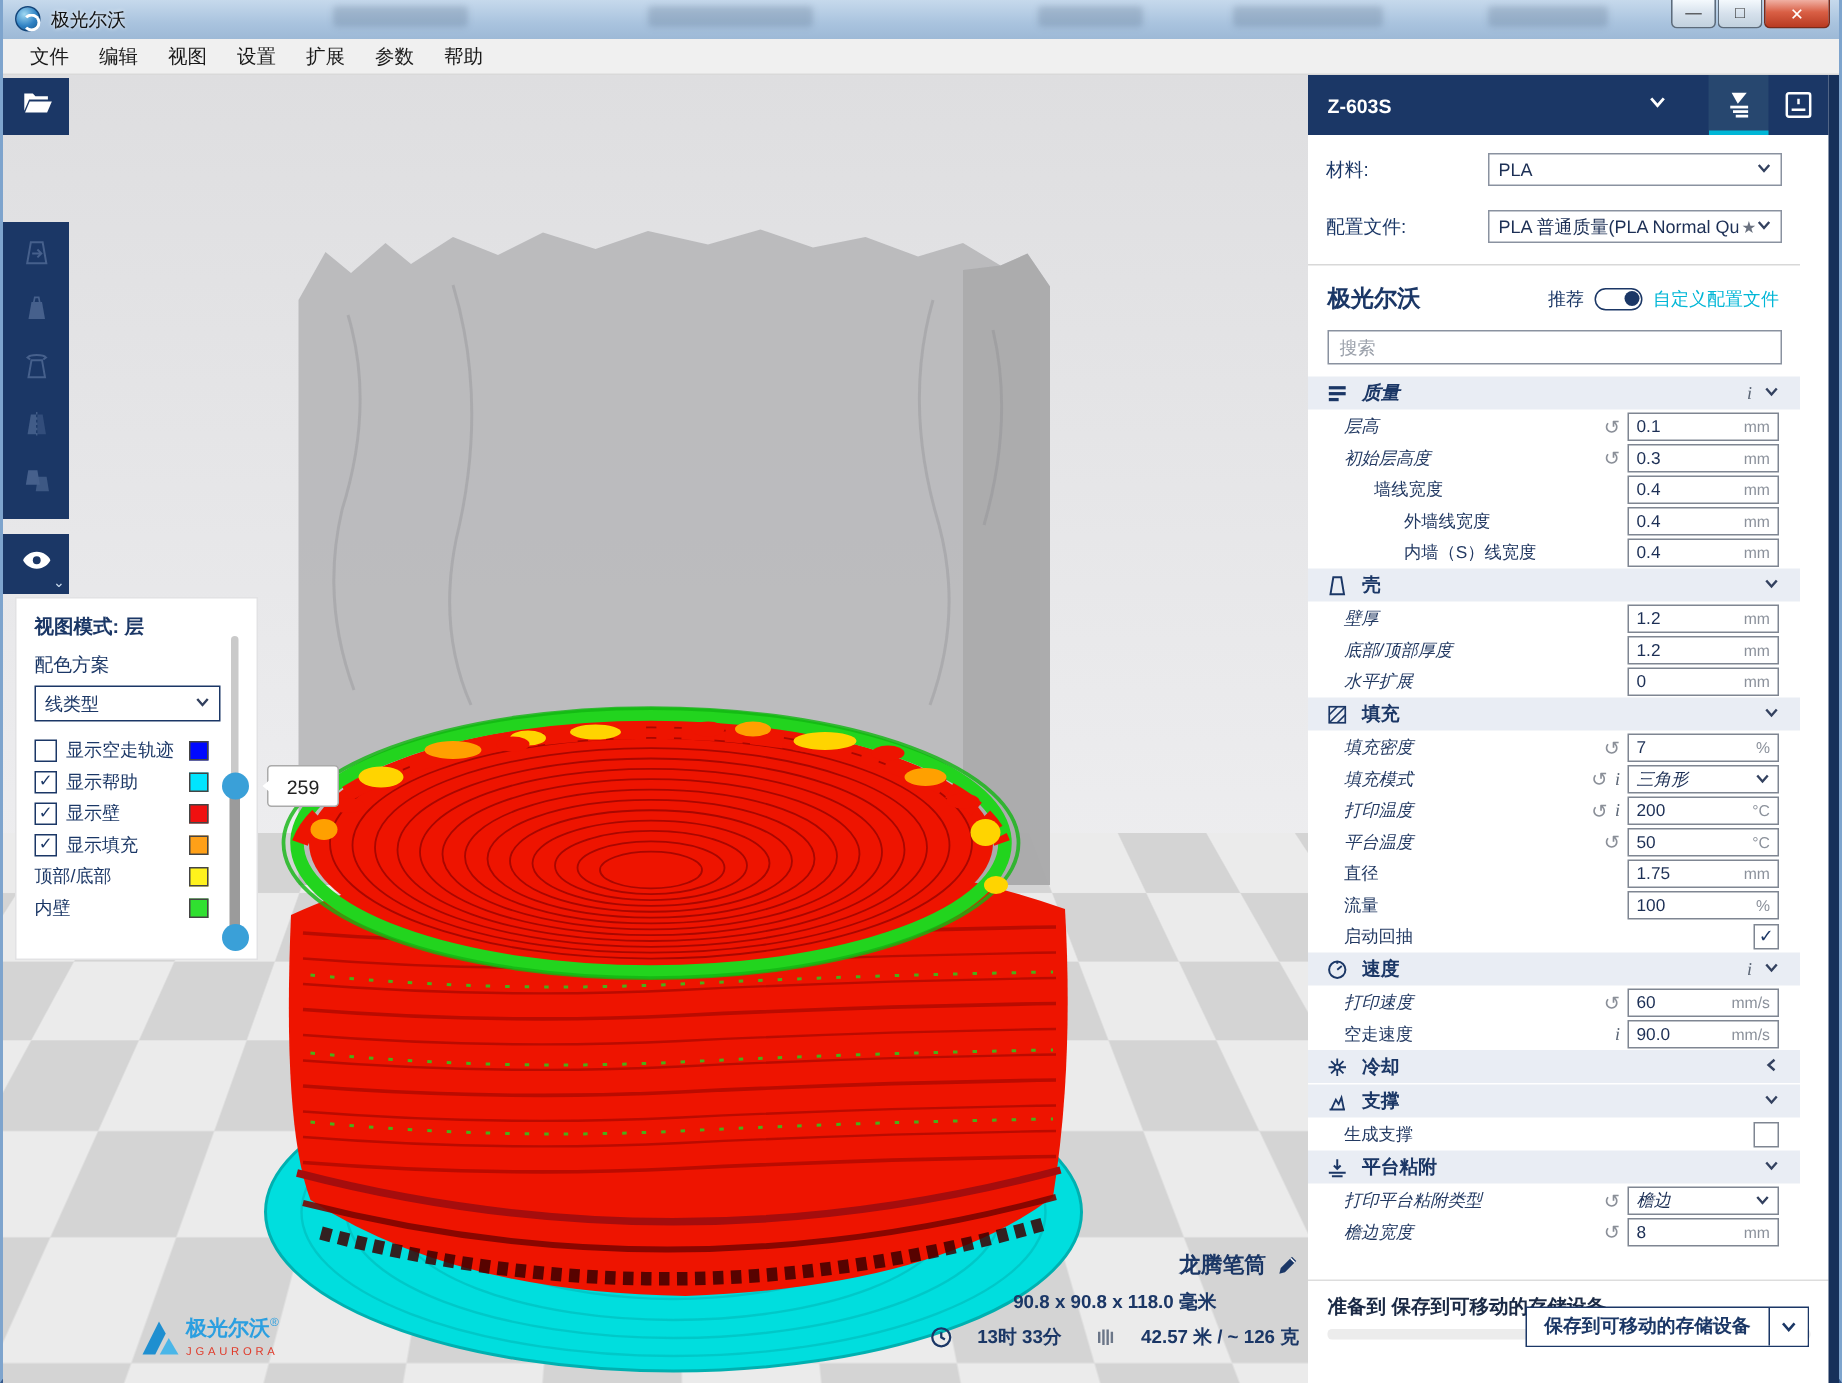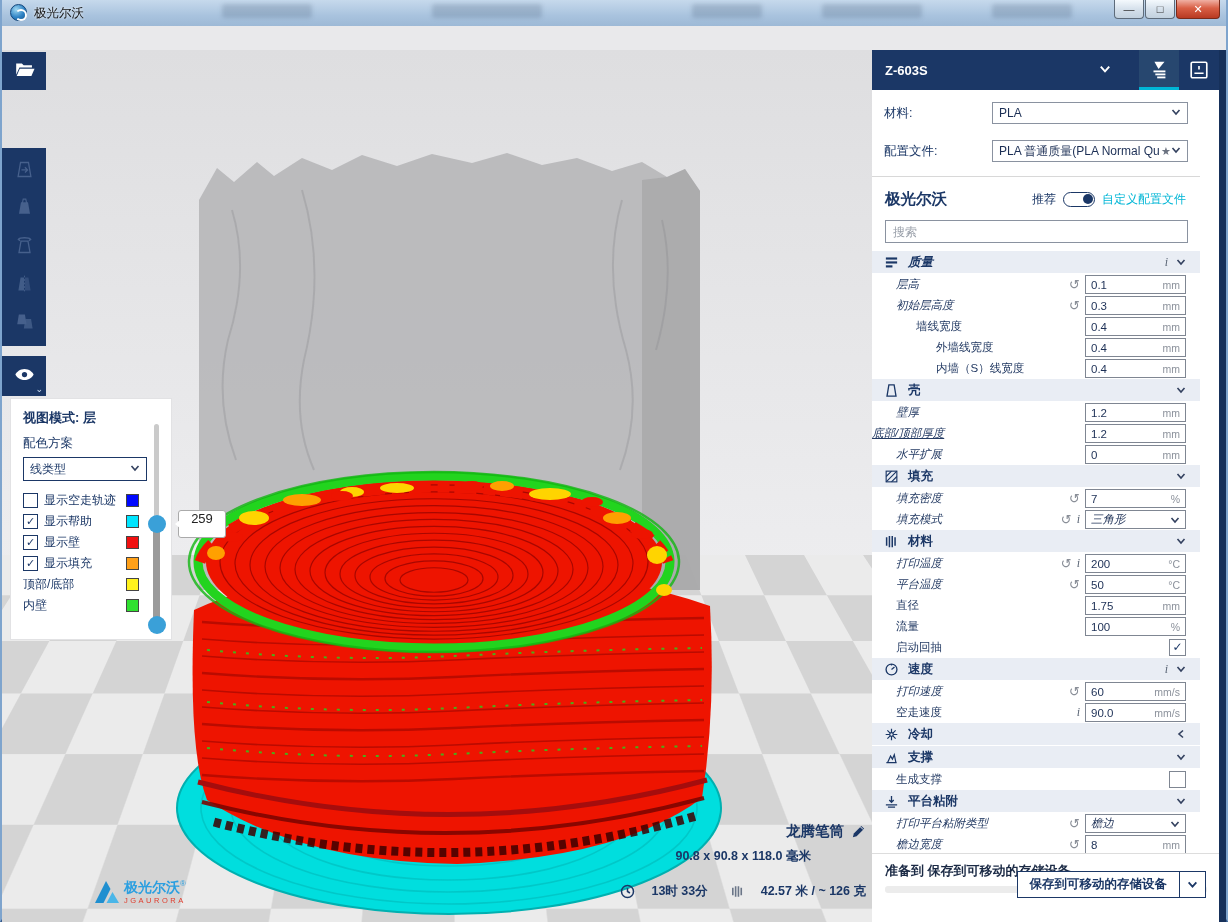--- a/index.html
+++ b/index.html
@@ -49,35 +49,35 @@
   .lp-label { font-size:12px; color:var(--navy); white-space:nowrap; }
   .lp-swatch { width:13px; height:13px; border:1px solid #444; margin-left:auto; margin-right:32px; flex:none; }
   .lp-row.nobox .lp-label { margin-left:0; }
 
   
   .lslider { position:absolute; left:146px; top:370px; width:18px; height:214px; }
   .ltrack-top { position:absolute; left:6px; top:4px; width:5px; height:100px; background:#cacaca; border-radius:3px; }
   .ltrack-bot { position:absolute; left:5px; top:104px; width:7px; height:100px; background:#9b9b9b; border-radius:3px; }
   .lthumb { position:absolute; left:0; width:18px; height:18px; border-radius:50%; background:#3aa0d8; }
   .ltip { position:absolute; left:176px; top:460px; width:48px; height:28px; background:#fff; border:1px solid #aaa; border-radius:3px;
-    display:flex; justify-content:center; font-size:13px; color:#222; }
+    display:flex; align-items:center; justify-content:center; font-size:13px; color:#222; }
   .ltip::before { content:""; position:absolute; left:-9px; top:8px; border:5px solid transparent; border-right:6px solid #fff; }
   .ltip::after { content:""; position:absolute; left:-11px; top:7px; border:5.5px solid transparent; border-right:6px solid #aaa; z-index:-1; }
 
   
   .brand { position:absolute; left:92px; bottom:18px; display:flex; align-items:flex-end; }
   .brand svg { width:26px; height:24px; margin-right:4px; }
   .brand-text { line-height:1; }
   .brand-cn { font-size:14px; font-weight:bold; color:#2b9fe0; }
   .brand-reg { font-size:8px; color:#2b9fe0; vertical-align:super; }
   .brand-en { font-size:7.5px; color:#e03a2a; letter-spacing:2.5px; margin-top:2px; }
   .model-info { position:absolute; right:10px; bottom:22px; text-align:center; color:var(--navy); }
   .mi-name { font-size:14.5px; font-weight:bold; display:flex; justify-content:flex-end; align-items:center; gap:7px; }
   .mi-dims { font-size:12.5px; font-weight:bold; margin-top:7px; }
-  .mi-meta { font-size:12.5px; font-weight:bold; margin-top:18px; display:flex; justify-content:flex-end; align-items:center; gap:16px; }
+  .mi-meta { font-size:12.5px; font-weight:bold; margin-top:6px; display:flex; justify-content:flex-end; align-items:center; gap:16px; }
   .mi-meta svg { width:15px; height:15px; }
 
   
   .sidepanel { position:absolute; right:0; top:50px; width:354px; height:872px; background:#fff; }
   .sp-scroll { position:absolute; right:0; top:0; width:7px; height:100%; background:#16305a; }
   .sp-header { position:absolute; left:0; top:0; width:347px; height:40px; background:var(--navy); color:#fff; display:flex; align-items:center; }
   .sp-printer { font-size:13px; font-weight:bold; margin-left:13px; }
   .sp-chev { margin-left:auto; margin-right:28px; color:#fff; }
   .sp-tab { width:40px; height:40px; display:flex; align-items:center; justify-content:center; color:#fff; }
   .sp-tab svg { width:22px; height:22px; }
@@ -143,20 +143,29 @@
     <div class="ghost" style="left:990px;width:80px"></div>
     <span class="app-icon"></span>
     <span class="win-title">极光尔沃</span>
     <div class="winbtns">
       <div class="winbtn">—</div>
       <div class="winbtn">□</div>
       <div class="winbtn close">✕</div>
     </div>
   </div>
 
+  <div class="menubar" id="menubar">
+      <div class="menu-item">文件</div>
+      <div class="menu-item">编辑</div>
+      <div class="menu-item">视图</div>
+      <div class="menu-item">设置</div>
+      <div class="menu-item">扩展</div>
+      <div class="menu-item">参数</div>
+      <div class="menu-item">帮助</div>
+    </div>
 
   <div class="viewport">
     <div class="floor"></div>
     <svg class="scene" id="scene" viewBox="0 0 874 872">
         <path d="M197,540 L197,150 L215,118 L232,132 L255,112 L272,126 L300,108 L330,120 L360,105 L395,116 L430,104 L470,113 L505,103 L540,115 L575,108 L610,121 L640,112 L665,127 L683,119 L698,141 L698,540 Z" fill="#b5b5b7" opacity="0.88"></path>
         <path d="M640,130 L665,127 L683,119 L698,141 L698,540 L640,540 Z" fill="#9f9fa1" opacity="0.55"></path>
         <path d="M230,160 q18,60 -4,130 q-14,60 8,120 M300,140 q24,80 2,170 q-12,60 10,110 M620,150 q-20,70 4,150 q16,60 -6,120 M660,170 q14,60 -6,130" fill="none" stroke="#8d8d8f" stroke-width="2" opacity="0.35"></path>
         <ellipse cx="447" cy="758" rx="272" ry="106" fill="#00dede"></ellipse>
         <ellipse cx="447" cy="758" rx="248" ry="96" fill="none" stroke="#00b9b9" stroke-width="1.6" opacity="0.6"></ellipse>
         <ellipse cx="447" cy="758" rx="218" ry="84" fill="none" stroke="#00b9b9" stroke-width="1.6" opacity="0.6"></ellipse>
@@ -487,21 +496,21 @@
           <div class="set-row">
             <span class="row-label it" style="padding-left: 24px;">壁厚</span>
             <span class="row-ctrls">
               <span class="inp">
                 <span class="inp-val">1.2</span>
                 <span class="inp-unit">mm</span>
               </span>
             </span>
           </div>
           <div class="set-row">
-            <span class="row-label it" style=" text-decoration: underline;">底部/顶部厚度</span>
+            <span class="row-label it" style="padding-left: 24px;">底部/顶部厚度</span>
             <span class="row-ctrls">
               <span class="inp">
                 <span class="inp-val">1.2</span>
                 <span class="inp-unit">mm</span>
               </span>
             </span>
           </div>
           <div class="set-row">
             <span class="row-label it" style="padding-left: 24px;">水平扩展</span>
             <span class="row-ctrls">
@@ -539,33 +548,20 @@
             <span class="row-label it" style="padding-left: 24px;">填充模式</span>
             <span class="row-ctrls">
               <span class="reset">↺</span>
               <span class="info-i">i</span>
               <span class="sel">
                 <span class="sel-val it">三角形</span>
                 <span class="chev"><svg viewBox="0 0 10 10" fill="none" stroke="currentColor" stroke-width="1.6">
                     <path d="M1.5 3l3.5 4 3.5-4"></path>
                   </svg></span>
               </span>
-            </span>
-          </div>
-          <div class="sec-hdr">
-            <span class="icon">
-              <svg viewBox="0 0 16 16" stroke="currentColor" stroke-width="1.6">
-                <path d="M2.8 3.5v9M5.8 2v12M8.8 2v12M11.8 3.5v9"></path>
-              </svg>
-            </span>
-            <span class="sec-label">材料</span>
-            <span class="sec-right">
-              <span class="chev"><svg viewBox="0 0 10 10" fill="none" stroke="currentColor" stroke-width="1.6">
-                  <path d="M1.5 3l3.5 4 3.5-4"></path>
-                </svg></span>
             </span>
           </div>
           <div class="set-row">
             <span class="row-label it" style="padding-left: 24px;">打印温度</span>
             <span class="row-ctrls">
               <span class="reset">↺</span>
               <span class="info-i">i</span>
               <span class="inp">
                 <span class="inp-val">200</span>
                 <span class="inp-unit">°C</span>

